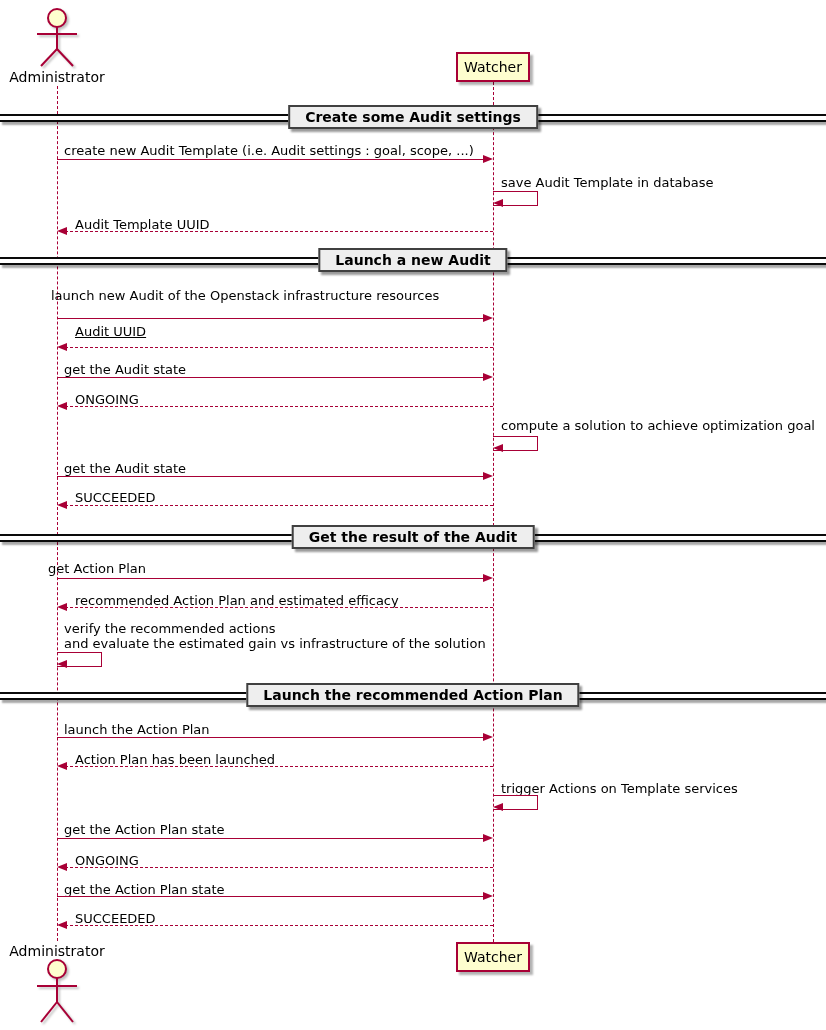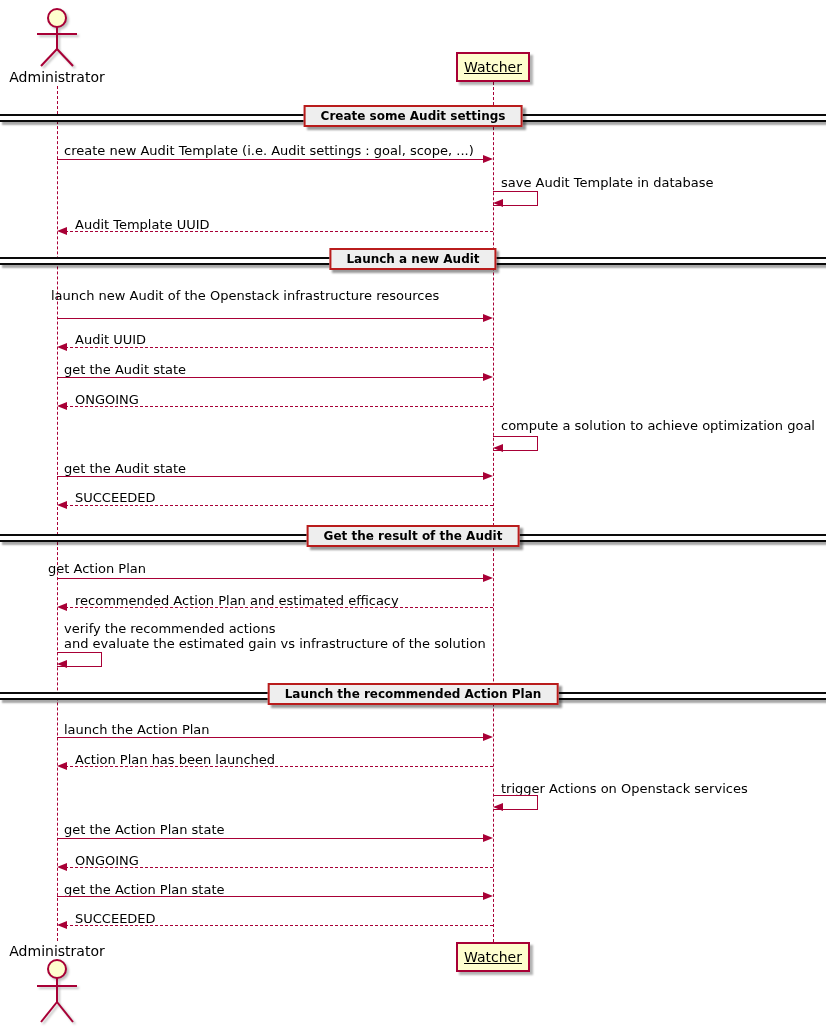--- a/index.html
+++ b/index.html
@@ -11,41 +11,40 @@
   .diagram{
     position:relative;width:826px;height:1030px;background:#fff;overflow:hidden;
     font-family:"DejaVu Sans","Liberation Sans",sans-serif;color:#000;
   }
   .lifeline{position:absolute;width:0;border-left:1px dashed var(--accent);}
   .participant{
     position:absolute;box-sizing:border-box;background:var(--pfill);
     border:2px solid var(--accent);font-size:14px;text-align:center;
     width:74px;height:30px;line-height:26px;
     box-shadow:3px 3px 2px rgba(0,0,0,0.3);
-    text-decoration:underline;
   }
   .actor-label{position:absolute;font-size:14px;text-align:center;width:140px;white-space:nowrap;}
   .actor-svg{position:absolute;filter:drop-shadow(2px 2px 1px #bfbfbf);}
   .msg-label{position:absolute;font-size:13px;white-space:nowrap;color:#000;}
   .ret-label{position:absolute;font-size:13px;white-space:nowrap;color:#000;}
   .arrow{position:absolute;height:0;border-top:1px solid var(--accent);}
   .arrow.dashed{border-top-style:dashed;}
   .head-right{position:absolute;width:0;height:0;border-top:4px solid transparent;
     border-bottom:4px solid transparent;border-left:10px solid var(--accent);}
   .head-left{position:absolute;width:0;height:0;border-top:4px solid transparent;
     border-bottom:4px solid transparent;border-right:10px solid var(--accent);}
   .self-loop{position:absolute;width:44px;height:13px;
     border-top:1px solid var(--accent);border-right:1px solid var(--accent);
     border-bottom:1px solid var(--accent);}
   .divider{position:absolute;left:0;width:826px;height:26px;}
   .divider-lines{position:absolute;left:0;right:0;top:9px;height:4px;background:#fff;
     border-top:2px solid #0a0a0a;border-bottom:2px solid #0a0a0a;
     box-shadow:2px 3px 2px rgba(0,0,0,0.35);}
   .divider-box{position:absolute;left:50%;transform:translateX(-50%);top:0;
-    background:var(--divfill);border:2px solid #b91c1c;font-size:12px;font-weight:bold;
+    background:var(--divfill);border:2px solid #404040;font-size:14px;font-weight:bold;
     padding:2px 15px;white-space:nowrap;box-shadow:3px 3px 2px rgba(0,0,0,0.4);}
 </style>
 </head>
 <body>
 
 <div class="diagram">
 
   <div class="lifeline" style="left:57px;top:86px;height:855px;"></div>
   <div class="lifeline" style="left:493px;top:82px;height:860px;"></div>
 
@@ -79,21 +78,21 @@
 
   <div class="divider" style="top:248px;">
     <div class="divider-lines"></div>
     <div class="divider-box">Launch a new Audit</div>
   </div>
 
   <div class="msg-label" style="left:51px;top:288px;">launch new Audit of the Openstack infrastructure resources</div>
   <div class="arrow" style="left:57px;top:318px;width:427px;"></div>
   <div class="head-right" style="left:483px;top:314px;"></div>
 
-  <div class="ret-label" style="left:75px;top:332px;">Audit UUID</div>
+  <div class="ret-label" style="left:75px;top:324px;text-decoration:underline;">Audit UUID</div>
   <div class="arrow dashed" style="left:60px;top:347px;width:433px;"></div>
   <div class="head-left" style="left:57px;top:343px;"></div>
 
   <div class="msg-label" style="left:64px;top:362px;">get the Audit state</div>
   <div class="arrow" style="left:57px;top:377px;width:427px;"></div>
   <div class="head-right" style="left:483px;top:373px;"></div>
 
   <div class="ret-label" style="left:75px;top:392px;">ONGOING</div>
   <div class="arrow dashed" style="left:60px;top:406px;width:433px;"></div>
   <div class="head-left" style="left:57px;top:402px;"></div>
@@ -134,21 +133,21 @@
   </div>
 
   <div class="msg-label" style="left:64px;top:722px;">launch the Action Plan</div>
   <div class="arrow" style="left:57px;top:737px;width:427px;"></div>
   <div class="head-right" style="left:483px;top:733px;"></div>
 
   <div class="ret-label" style="left:75px;top:752px;">Action Plan has been launched</div>
   <div class="arrow dashed" style="left:60px;top:766px;width:433px;"></div>
   <div class="head-left" style="left:57px;top:762px;"></div>
 
-  <div class="msg-label" style="left:501px;top:781px;">trigger Actions on Openstack services</div>
+  <div class="msg-label" style="left:501px;top:781px;">trigger Actions on Template services</div>
   <div class="self-loop" style="left:493px;top:795px;"></div>
   <div class="head-left" style="left:493px;top:803px;"></div>
 
   <div class="msg-label" style="left:64px;top:822px;">get the Action Plan state</div>
   <div class="arrow" style="left:57px;top:838px;width:427px;"></div>
   <div class="head-right" style="left:483px;top:834px;"></div>
 
   <div class="ret-label" style="left:75px;top:853px;">ONGOING</div>
   <div class="arrow dashed" style="left:60px;top:867px;width:433px;"></div>
   <div class="head-left" style="left:57px;top:863px;"></div>

